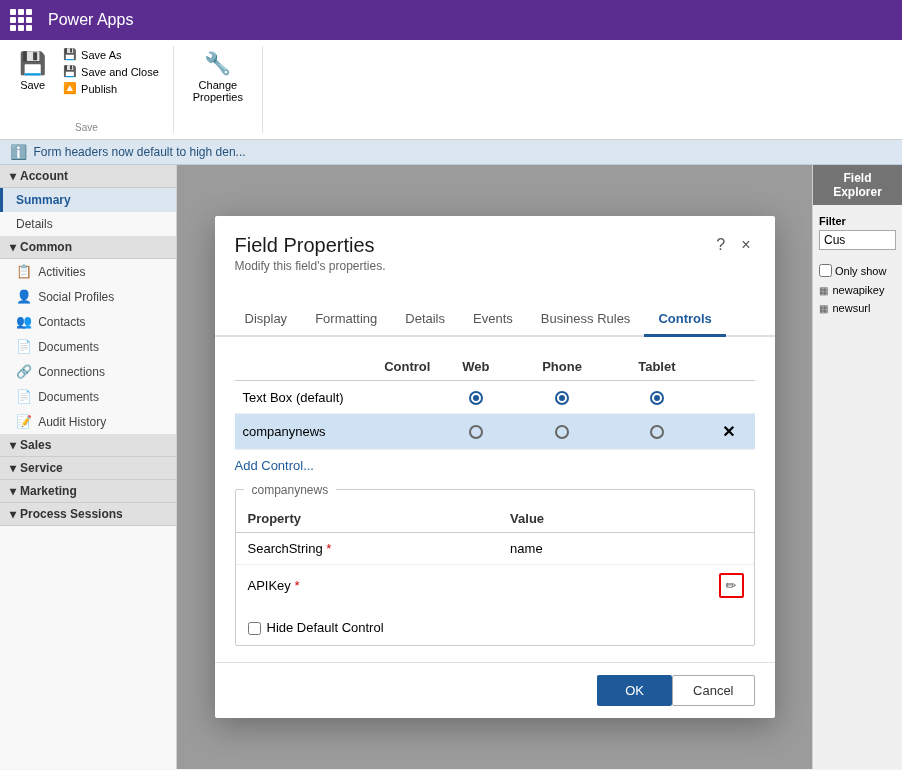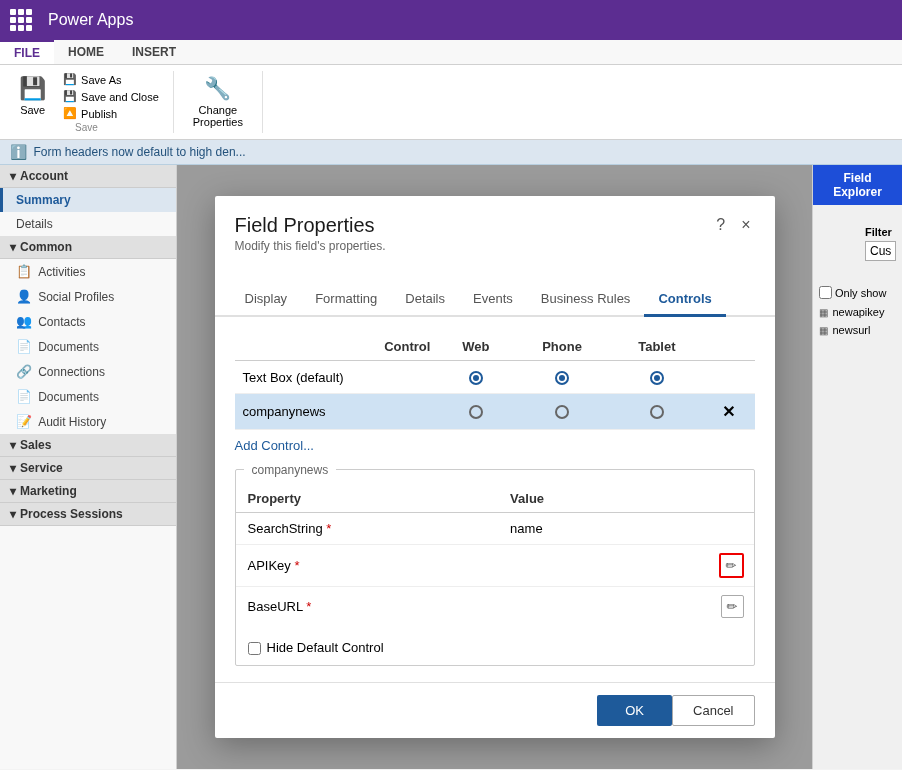--- a/index.html
+++ b/index.html
@@ -165,31 +165,30 @@
     
     .right-panel {
       width: 90px;
       background: #f0f0f0;
       border-left: 1px solid #d0d0d0;
       flex-shrink: 0;
       display: flex;
       flex-direction: column;
     }
     .field-explorer-header {
-      background: #1d4ed8;
+      background: #737373;
       color: white;
       padding: 6px 8px;
       font-size: 12px;
       font-weight: 600;
       text-align: center;
     }
     .field-explorer-filter {
-      padding: 21px 6px;
+      padding: 10px 6px;
       font-size: 11px;
-      margin-left: 46px;
     }
     .field-explorer-filter label { font-weight: 600; display: block; margin-bottom: 3px; }
     .filter-input {
       width: 100%;
       border: 1px solid #aaa;
       padding: 2px 4px;
       font-size: 12px;
       border-radius: 0;
     }
     .only-show-row {
@@ -461,25 +460,20 @@
         <span></span>
       <span></span>
         <span></span>
         <span></span>
     </div>
     <span class="top-bar-title">Power Apps</span>
   </div>
 </div>
 
 <div class="ribbon">
-  <div class="ribbon-tabs">
-    <button class="ribbon-tab active">FILE</button>
-    <button class="ribbon-tab">HOME</button>
-    <button class="ribbon-tab">INSERT</button>
-  </div>
   <div class="ribbon-content">
     <div class="ribbon-group">
       <div style="display:flex;gap:4px;flex:1;align-items:flex-start;">
         <button class="ribbon-btn-big">
           <span class="big-icon">💾</span>
           <span>Save</span>
         </button>
         <div class="ribbon-small-btns">
           <button class="ribbon-btn-small">
             <span>💾</span>
@@ -653,29 +647,20 @@
                 </tr>
                 <tr>
                   <td>
                     <span>APIKey</span><span class="required-asterisk"> *</span>
                   </td>
                   <td></td>
                   <td style="text-align:right;padding-right:10px;">
                     <button class="edit-btn edit-btn-highlighted">✏</button>
                   </td>
                 </tr>
-                <tr>
-                  <td>
-                    <span>BaseURL</span><span class="required-asterisk"> *</span>
-                  </td>
-                  <td></td>
-                  <td style="text-align:right;padding-right:10px;">
-                    <button class="edit-btn">✏</button>
-                  </td>
-                </tr>
               </tbody>
             </table>
 
             
             <div class="hide-default-row">
               <input type="checkbox" style="">
               <label>Hide Default Control</label>
             </div>
           </div>
         </div>

